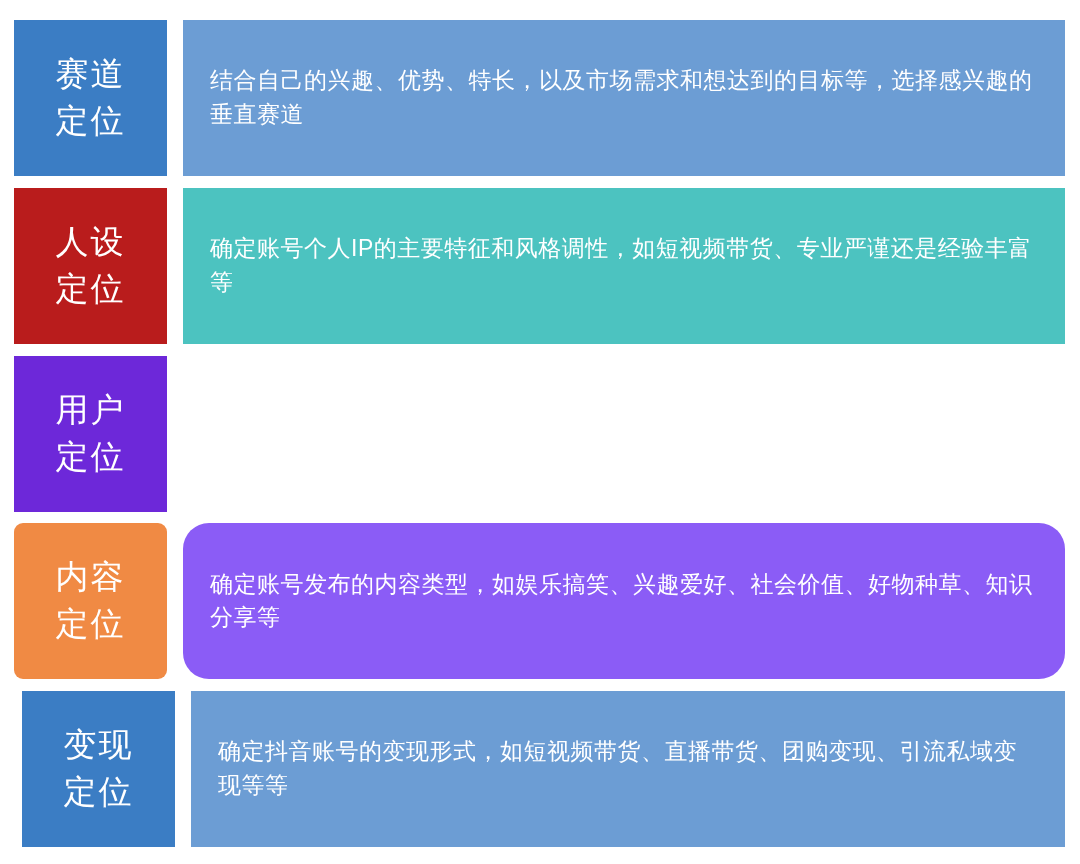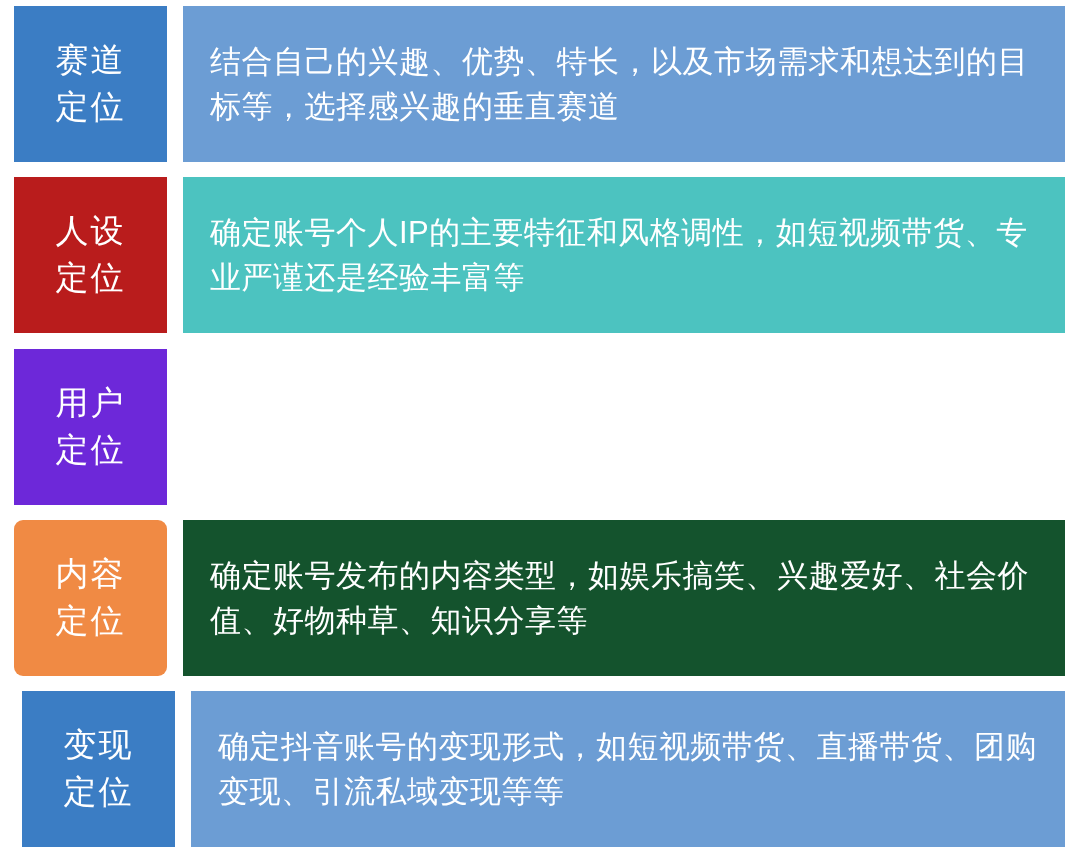--- a/index.html
+++ b/index.html
@@ -13,21 +13,21 @@
     background: #ffffff;
     font-family: "Liberation Sans", "DejaVu Sans", sans-serif;
     overflow: hidden;
   }
 
   #board {
     position: relative;
     width: 1080px;
     height: 864px;
     box-sizing: border-box;
-    padding: 6px 15px 17px 14px;
+    padding: 20px 15px 17px 14px;
     display: flex;
     flex-direction: column;
     justify-content: space-between;
   }
 
   .row {
     display: flex;
     flex-direction: row;
     align-items: stretch;
     height: 156px;
@@ -57,21 +57,21 @@
   }
 
   .content-cell {
     flex: 1 1 auto;
     height: 156px;
     box-sizing: border-box;
     display: flex;
     flex-direction: column;
     justify-content: center;
     color: #ffffff;
-    font-size: 31px;
+    font-size: 23px;
     line-height: 1.46;
     letter-spacing: 0.5px;
     padding: 0 28px 0 27px;
     font-weight: 400;
   }
 
   .content-cell .text {
     display: block;
     max-width: 830px;
   }
@@ -102,21 +102,21 @@
   <div class="row">
     <div class="label-cell" style="background-color: #6d28d9;">用户
 定位</div>
     <div class="gap"></div>
   </div>
 
   <div class="row">
     <div class="label-cell" style="background-color: rgb(240, 138, 68); border-radius: 9px;">内容
 定位</div>
     <div class="gap"></div>
-    <div class="content-cell" style="background-color: #14532d;">
+    <div class="content-cell" style="background-color: #8b5cf6; border-radius: 26px;">
       <span class="text">确定账号发布的内容类型，如娱乐搞笑、兴趣爱好、社会价值、好物种草、知识分享等</span>
     </div>
   </div>
 
   <div class="row">
     <div class="label-cell" style="background-color: rgb(59, 125, 196); margin-left: 8px;">变现
 定位</div>
     <div class="gap"></div>
     <div class="content-cell" style="background-color: rgb(108, 157, 212); font-family: Liberation Serif, serif;">
       <span class="text">确定抖音账号的变现形式，如短视频带货、直播带货、团购变现、引流私域变现等等</span>

